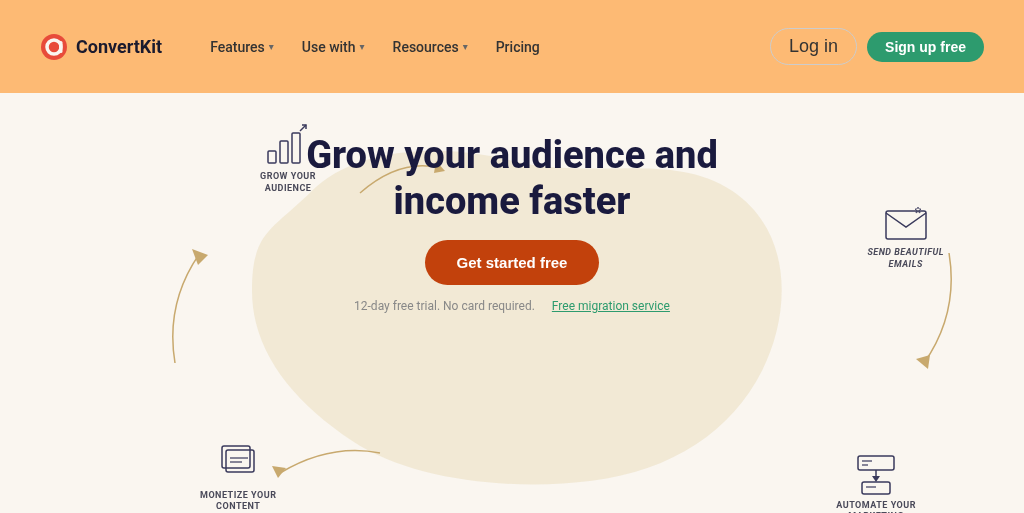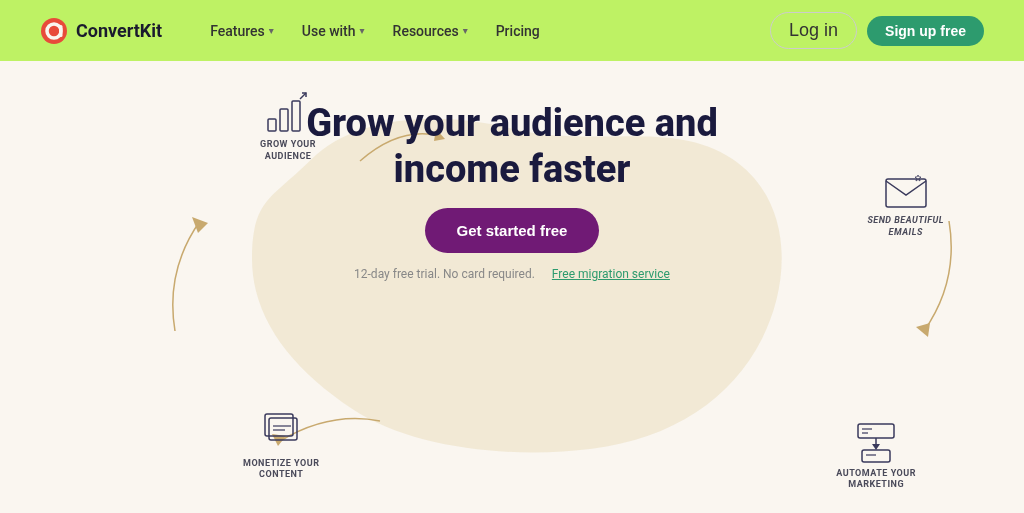--- a/index.html
+++ b/index.html
@@ -7,22 +7,22 @@
       font-family: -apple-system, BlinkMacSystemFont, 'Segoe UI', Roboto, sans-serif;
       background-color: #faf6f0;
       min-height: 513px;
       overflow: hidden;
     }
 
     
     nav {
       display: flex;
       align-items: center;
-      padding: 12px 40px;
-      background-color: #bef264;
+      padding: 28px 40px;
+      background-color: #fdba74;
       position: relative;
       z-index: 10;
     }
     .logo-area {
       display: flex;
       align-items: center;
       gap: 8px;
       margin-right: 36px;
       text-decoration: none;
     }
@@ -131,21 +131,20 @@
       left: 260px;
     }
     .feat-email {
       top: 110px;
       right: 80px;
       font-style: italic;
     }
     .feat-monetize {
       bottom: 30px;
       left: 200px;
-      margin-left: 43px;
     }
     .feat-automate {
       bottom: 20px;
       right: 108px;
     }
 
     
     .hero-content {
       position: relative;
       z-index: 5;
@@ -162,21 +161,21 @@
     }
     .hero-subtitle {
       font-size: 15px;
       color: #555;
       line-height: 1.6;
       margin-bottom: 28px;
     }
     .btn-cta {
       display: inline-block;
       padding: 14px 32px;
-      background: #701a75;
+      background: #c2410c;
       color: #fff;
       font-size: 15px;
       font-weight: 700;
       border-radius: 28px;
       border: none;
       cursor: pointer;
       margin-bottom: 14px;
     }
     .hero-note {
       font-size: 12px;

